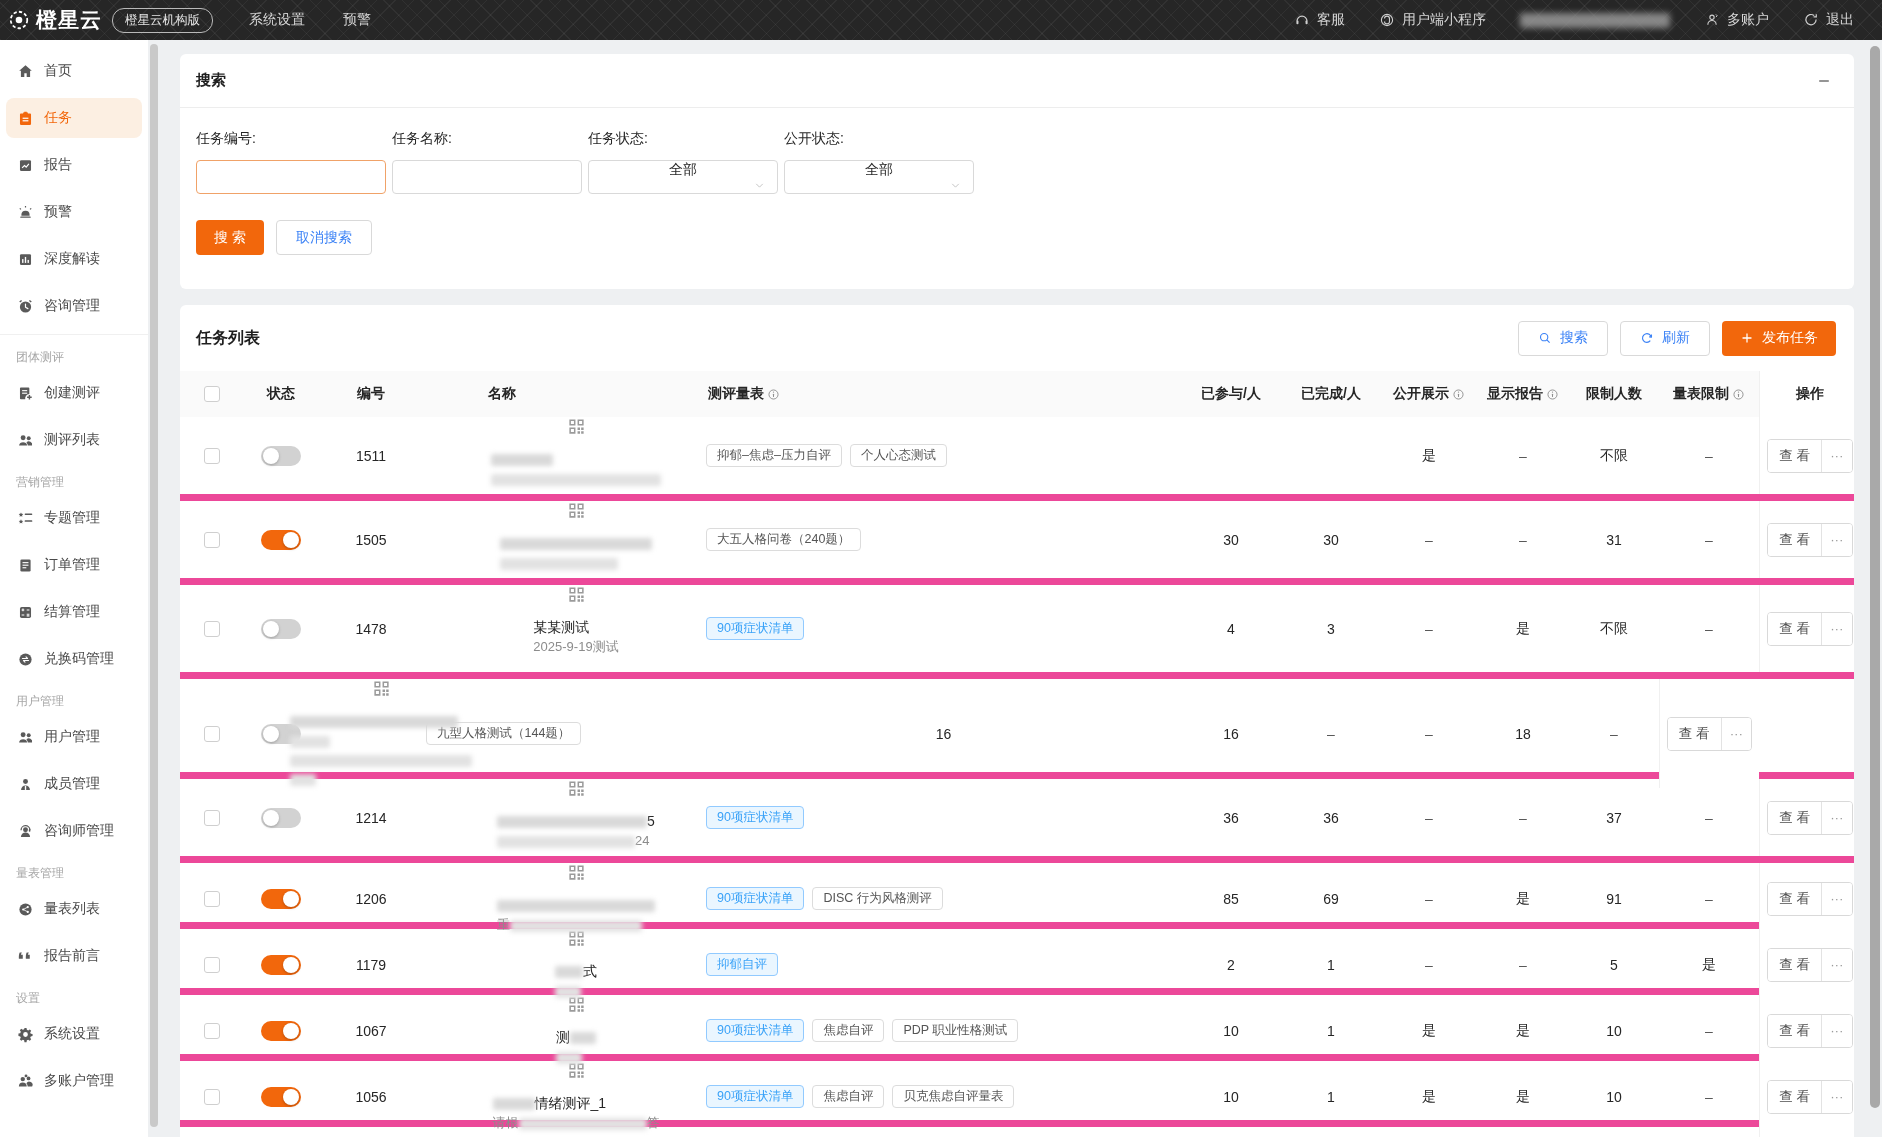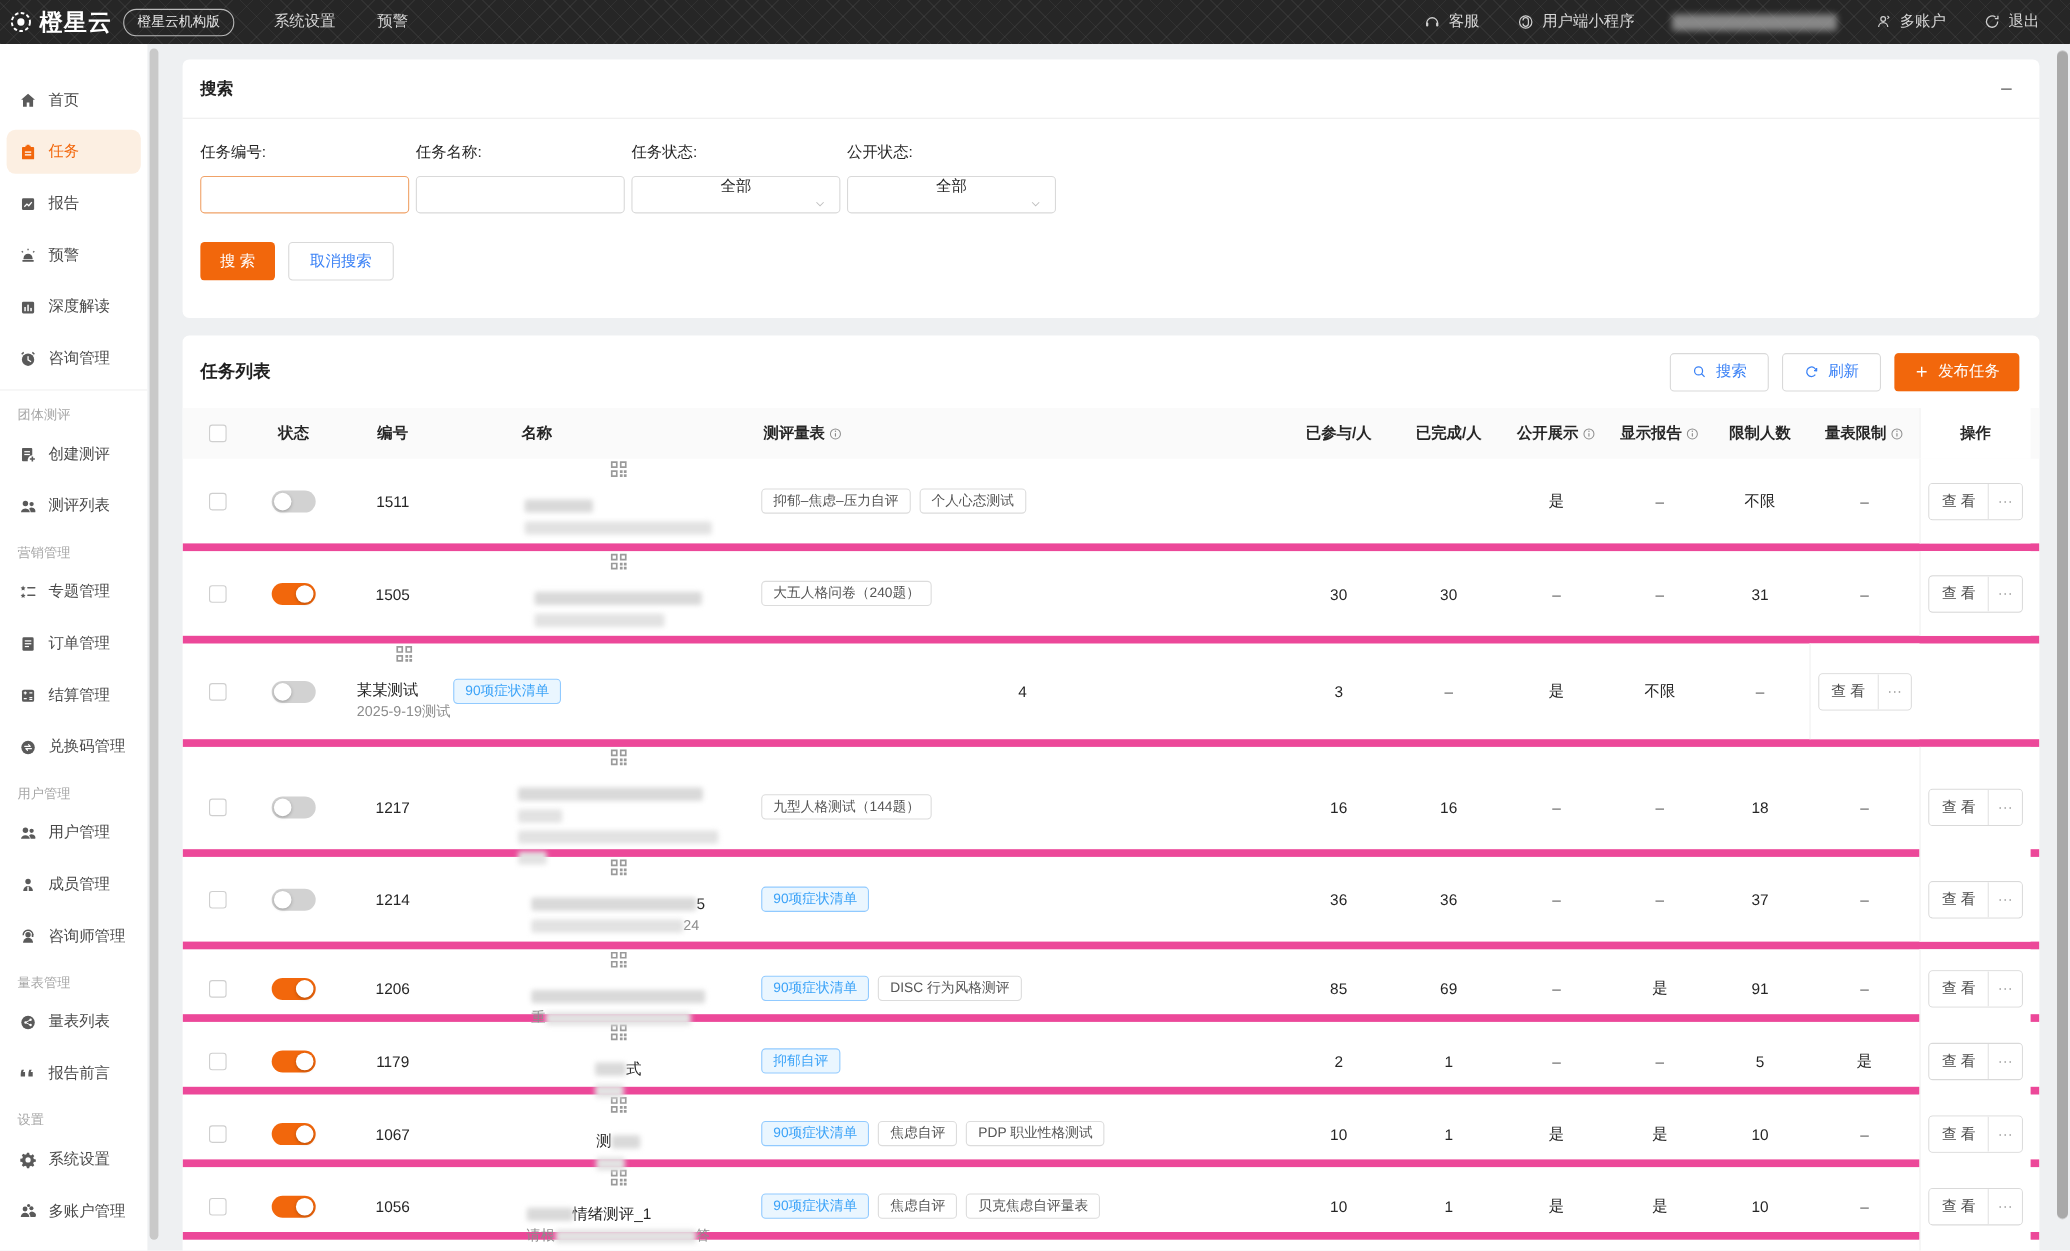--- a/index.html
+++ b/index.html
@@ -27,21 +27,21 @@
   .badge{ margin-left:10px; border:1px solid #b9b9b9; color:#e6e6e6; border-radius:12px; font-size:12.5px; padding:3px 12px; white-space:nowrap; }
   .tb-nav{ display:flex; margin-left:36px; gap:38px; font-size:14px; }
   .tb-nav-item{ cursor:pointer; }
   .tb-right{ margin-left:auto; display:flex; align-items:center; gap:34px; font-size:14px; }
   .tb-item{ display:flex; align-items:center; gap:7px; cursor:pointer; white-space:nowrap; }
   .tb-item .icon{ width:16px; height:16px; color:#cfcfcf; }
   .tb-blur{ display:inline-block; width:150px; height:15px; background:#989898; filter:blur(3px); border-radius:2px; opacity:.85; }
 
   
   .layout{ display:flex; height:1097px; }
-  .sidebar{ width:134px; background:#fff; padding-top:24px; font-size:14px; flex:none; overflow:hidden; }
+  .sidebar{ width:148px; background:#fff; padding-top:4px; font-size:14px; flex:none; overflow:hidden; }
   .sb-group.divided{ border-top:1px solid #f0f0f0; margin-top:8px; }
   .sb-section{ color:#a6a6a6; font-size:12px; margin:14px 0 4px 16px; }
   .sb-item{ display:flex; align-items:center; gap:10px; height:40px; margin:7px 6px; padding-left:11px; border-radius:8px; color:#4a4a4a; cursor:pointer; white-space:nowrap; }
   .sb-item .icon{ width:17px; height:17px; color:#5a5a5a; flex:none; }
   .sb-item.active{ background:#fcefe2; color:var(--brand); }
   .sb-item.active .icon{ color:var(--brand); }
   .sb-scroll{ width:12px; position:relative; flex:none; }
   .sb-scroll .thumb{ position:absolute; left:2px; top:4px; bottom:10px; width:8px; border-radius:4px; background:#c9c9c9; cursor:pointer; }
 
   .main{ flex:1; padding:14px 28px 0 20px; overflow:hidden; }
@@ -694,20 +694,23 @@
           </div>
           <div class="grid row" style="height: 94px;">
             <div class="cell col-checkbox">
               <span class="checkbox"></span>
             </div>
             <div class="cell a-c col-status">
               <div class="toggle off">
                 <span class="knob"></span>
               </div>
             </div>
+            <div class="cell a-c col-id">
+              <span>1478</span>
+            </div>
             <div class="cell name-cell col-name">
               <span class="icon qr">
                 <svg viewBox="0 0 20 20" fill="currentColor" xmlns="http://www.w3.org/2000/svg">
                   <path fill-rule="evenodd" d="M2.5 2.5h6.4v6.4H2.5zm1.6 1.6v3.2h3.2V4.1zM11.1 2.5h6.4v6.4h-6.4zm1.6 1.6v3.2h3.2V4.1zM2.5 11.1h6.4v6.4H2.5zm1.6 1.6v3.2h3.2v-3.2z"></path>
                   <path d="M11.1 11.1h2.6v2.6h-2.6zM14.9 11.1h2.6v2.6h-2.6zM11.1 14.9h2.6v2.6h-2.6zM14.9 14.9h2.6v2.6h-2.6z"></path>
                 </svg>
               </span>
               <div>
                 <div class="nline primary"><span>某某测试</span></div>
                 <div class="nline secondary"><span>2025-9-19测试</span></div>
@@ -745,23 +748,20 @@
           </div>
           <div class="grid row" style="height: 100px;">
             <div class="cell col-checkbox">
               <span class="checkbox"></span>
             </div>
             <div class="cell a-c col-status">
               <div class="toggle off">
                 <span class="knob"></span>
               </div>
             </div>
-            <div class="cell a-c col-id">
-              <span>1217</span>
-            </div>
             <div class="cell name-cell col-name">
               <span class="icon qr">
                 <svg viewBox="0 0 20 20" fill="currentColor" xmlns="http://www.w3.org/2000/svg">
                   <path fill-rule="evenodd" d="M2.5 2.5h6.4v6.4H2.5zm1.6 1.6v3.2h3.2V4.1zM11.1 2.5h6.4v6.4h-6.4zm1.6 1.6v3.2h3.2V4.1zM2.5 11.1h6.4v6.4H2.5zm1.6 1.6v3.2h3.2v-3.2z"></path>
                   <path d="M11.1 11.1h2.6v2.6h-2.6zM14.9 11.1h2.6v2.6h-2.6zM11.1 14.9h2.6v2.6h-2.6zM14.9 14.9h2.6v2.6h-2.6z"></path>
                 </svg>
               </span>
               <div>
                 <div class="nline primary"><span class="blur-seg" style="width:168px"></span></div>
                 <div class="nline secondary"><span class="blur-seg" style="width:40px"></span></div>

